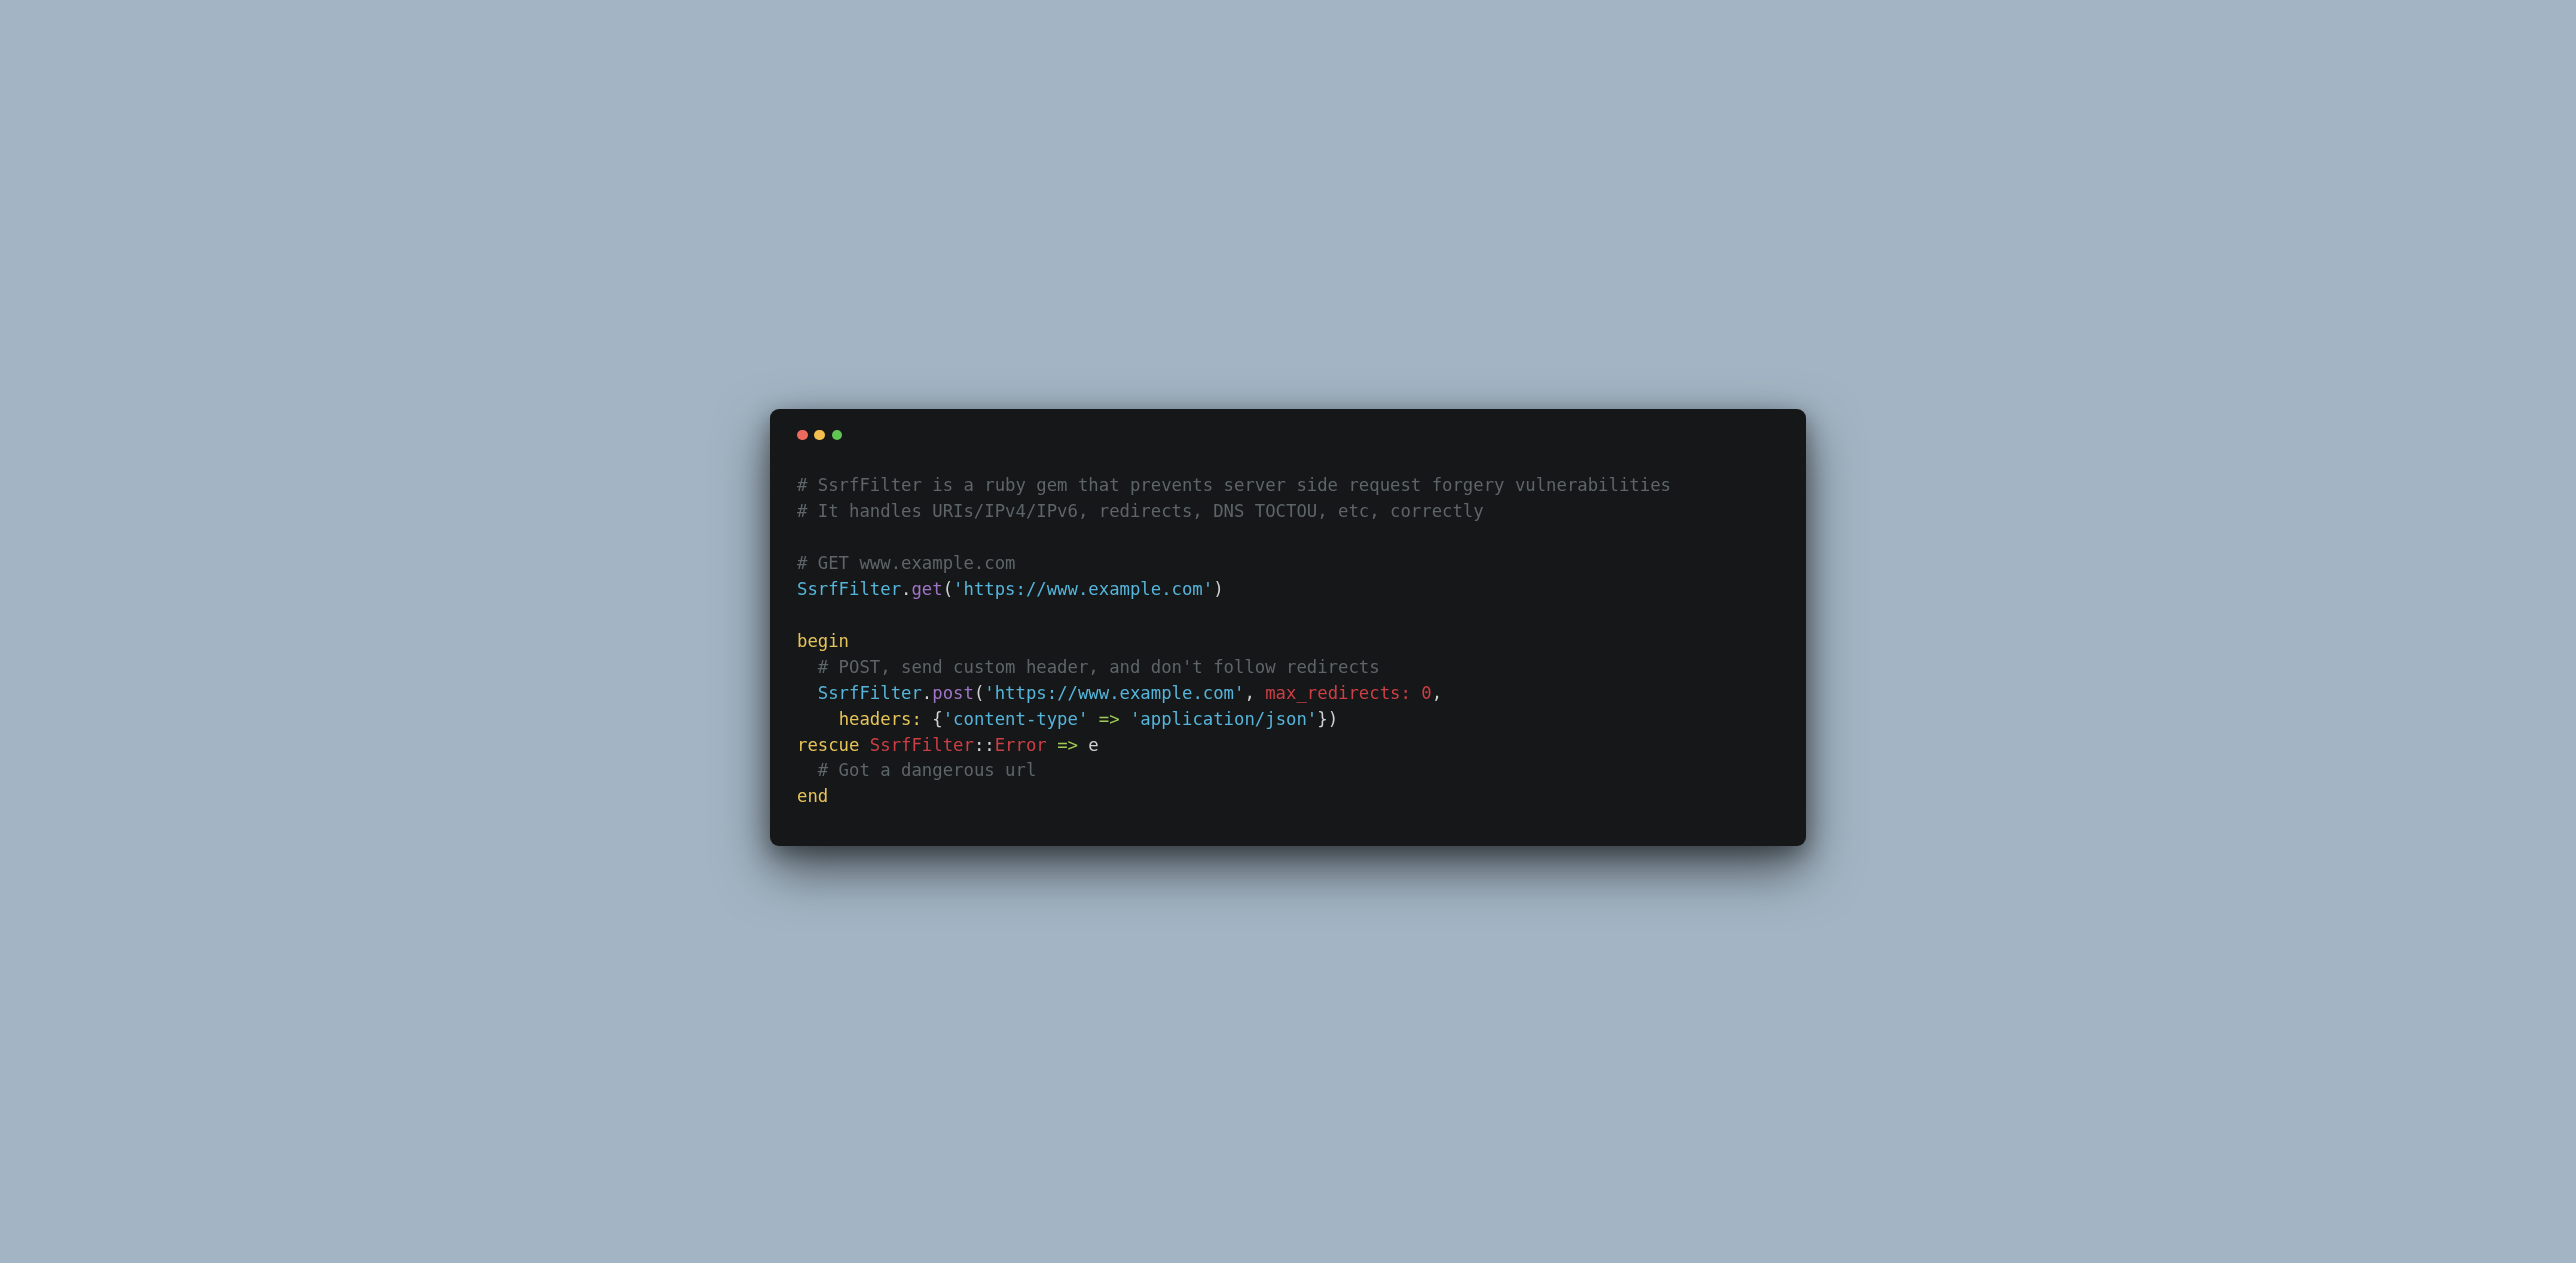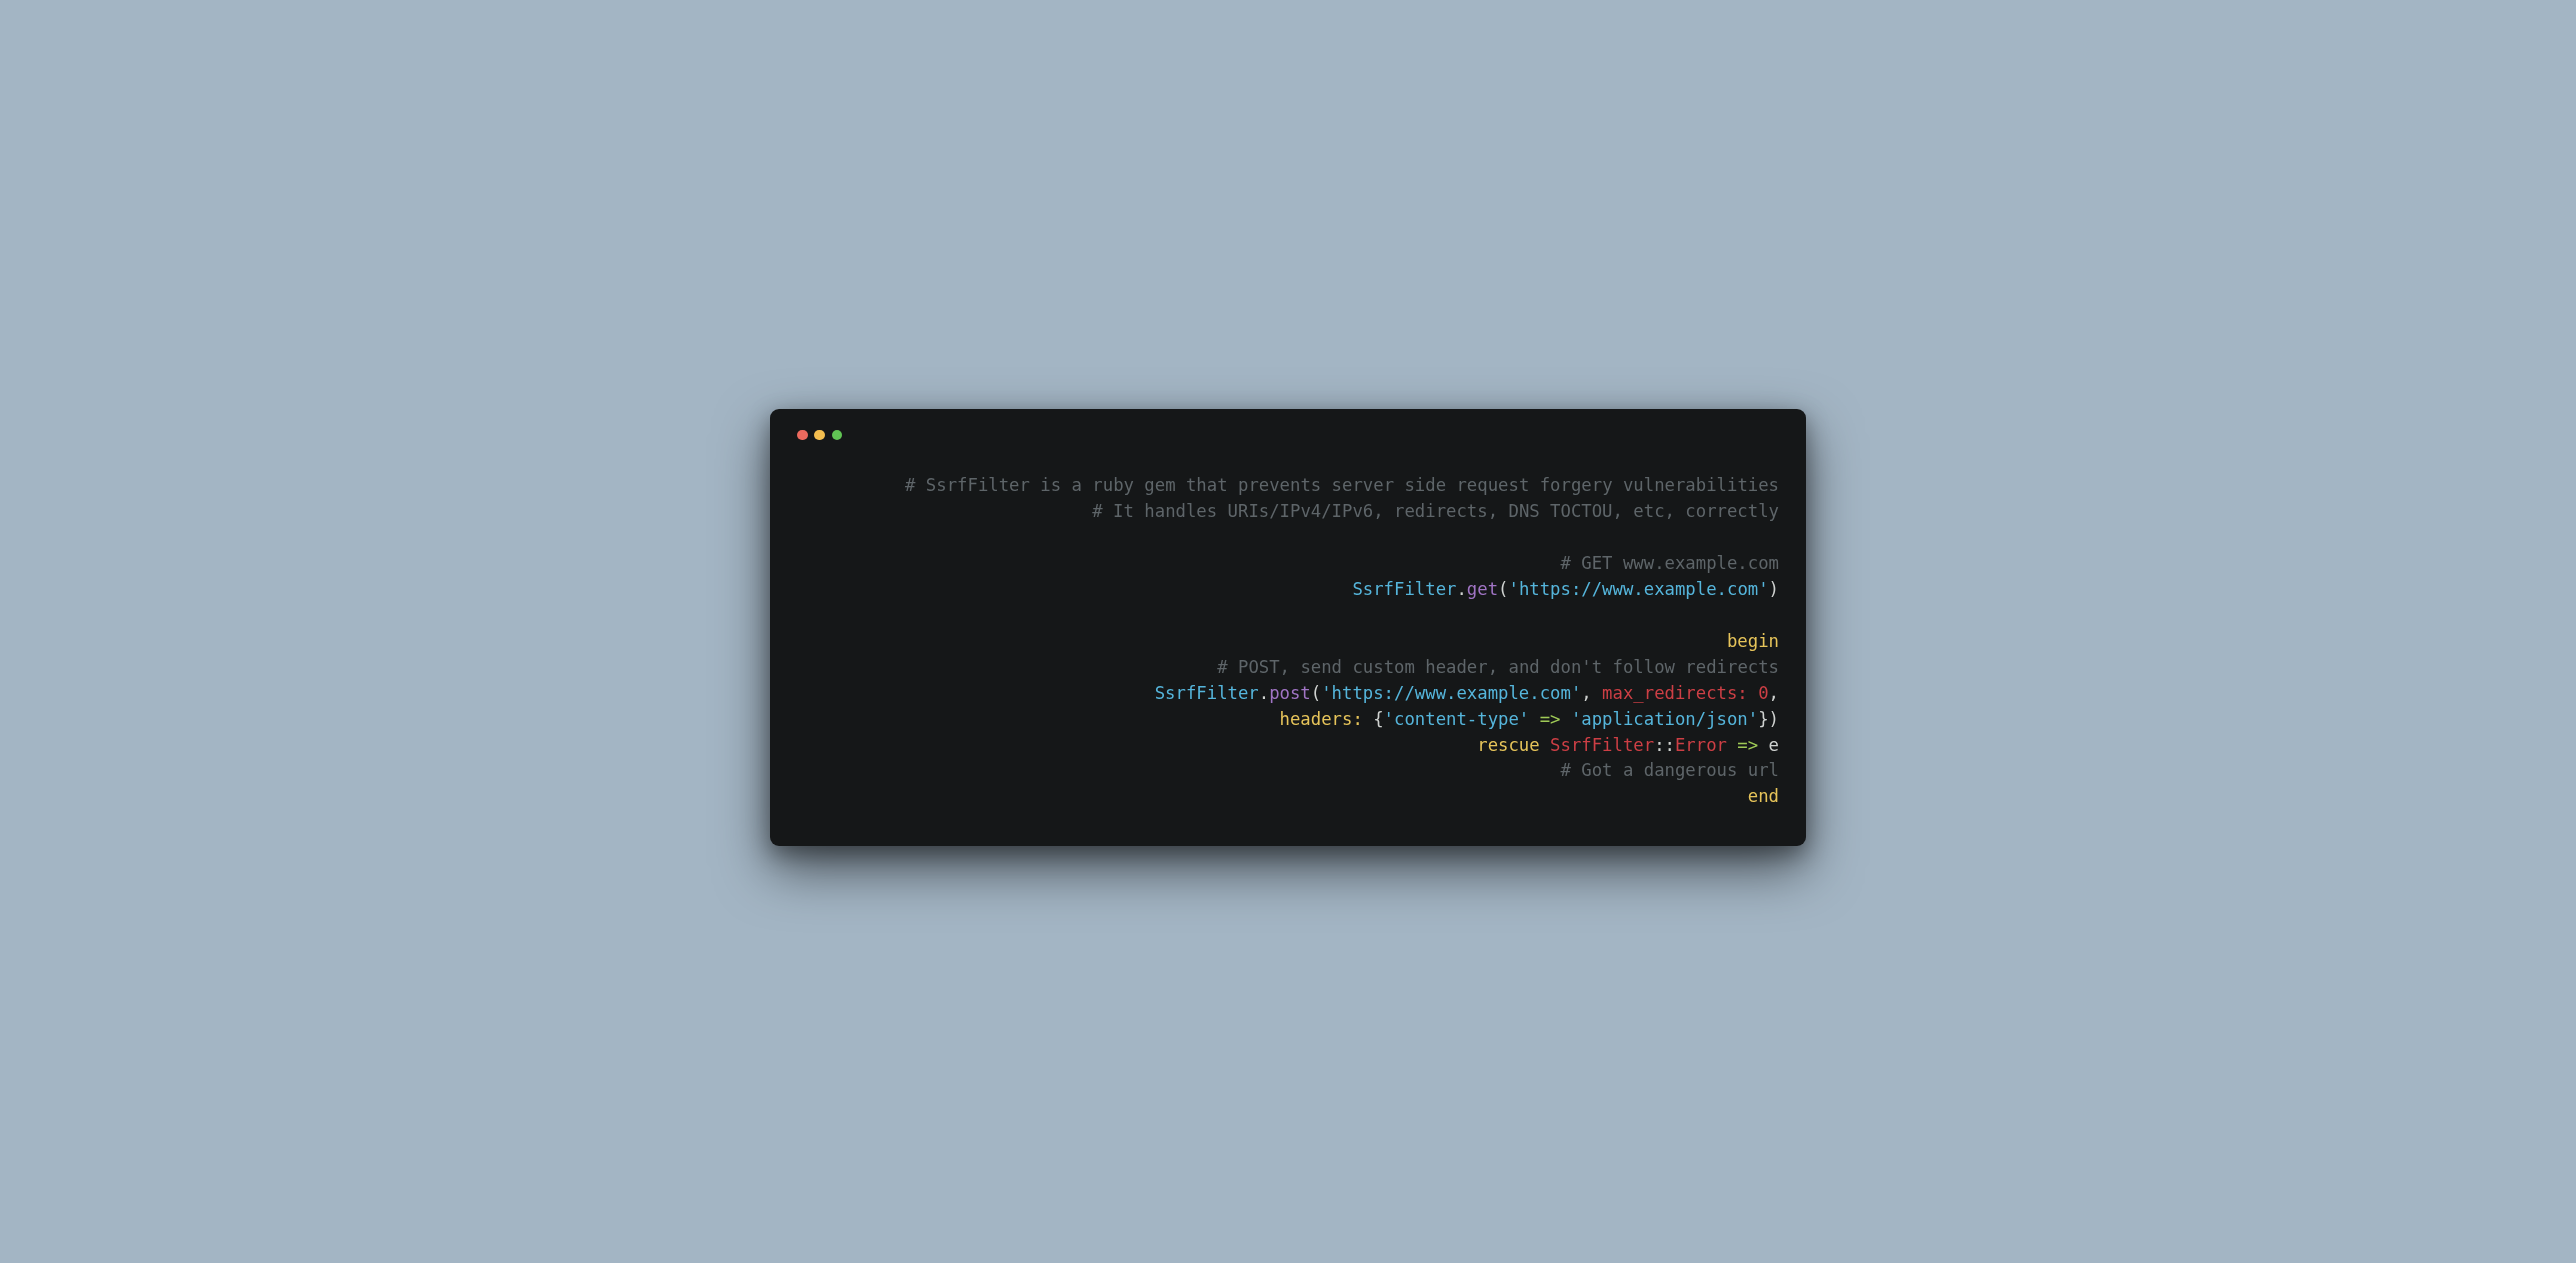--- a/index.html
+++ b/index.html
@@ -41,21 +41,20 @@
     
     .traffic-light.red { background: #ec6a5e; }
     .traffic-light.yellow { background: #f4be4f; }
     .traffic-light.green { background: #61c554; }
     
     .code {
       font-size: 17.3px;
       line-height: 1.5;
       white-space: pre;
       font-weight: 400;
-      text-align: right;
     }
     
     .comment { color: #5e6569; }
     .keyword { color: #e6c45a; }
     .class { color: #55b5db; }
     .method { color: #a074c4; }
     .string { color: #55b5db; }
     .symbol { color: #cd3f45; }
     .symbol-alt { color: #e6c45a; }
     .number { color: #cd3f45; }

